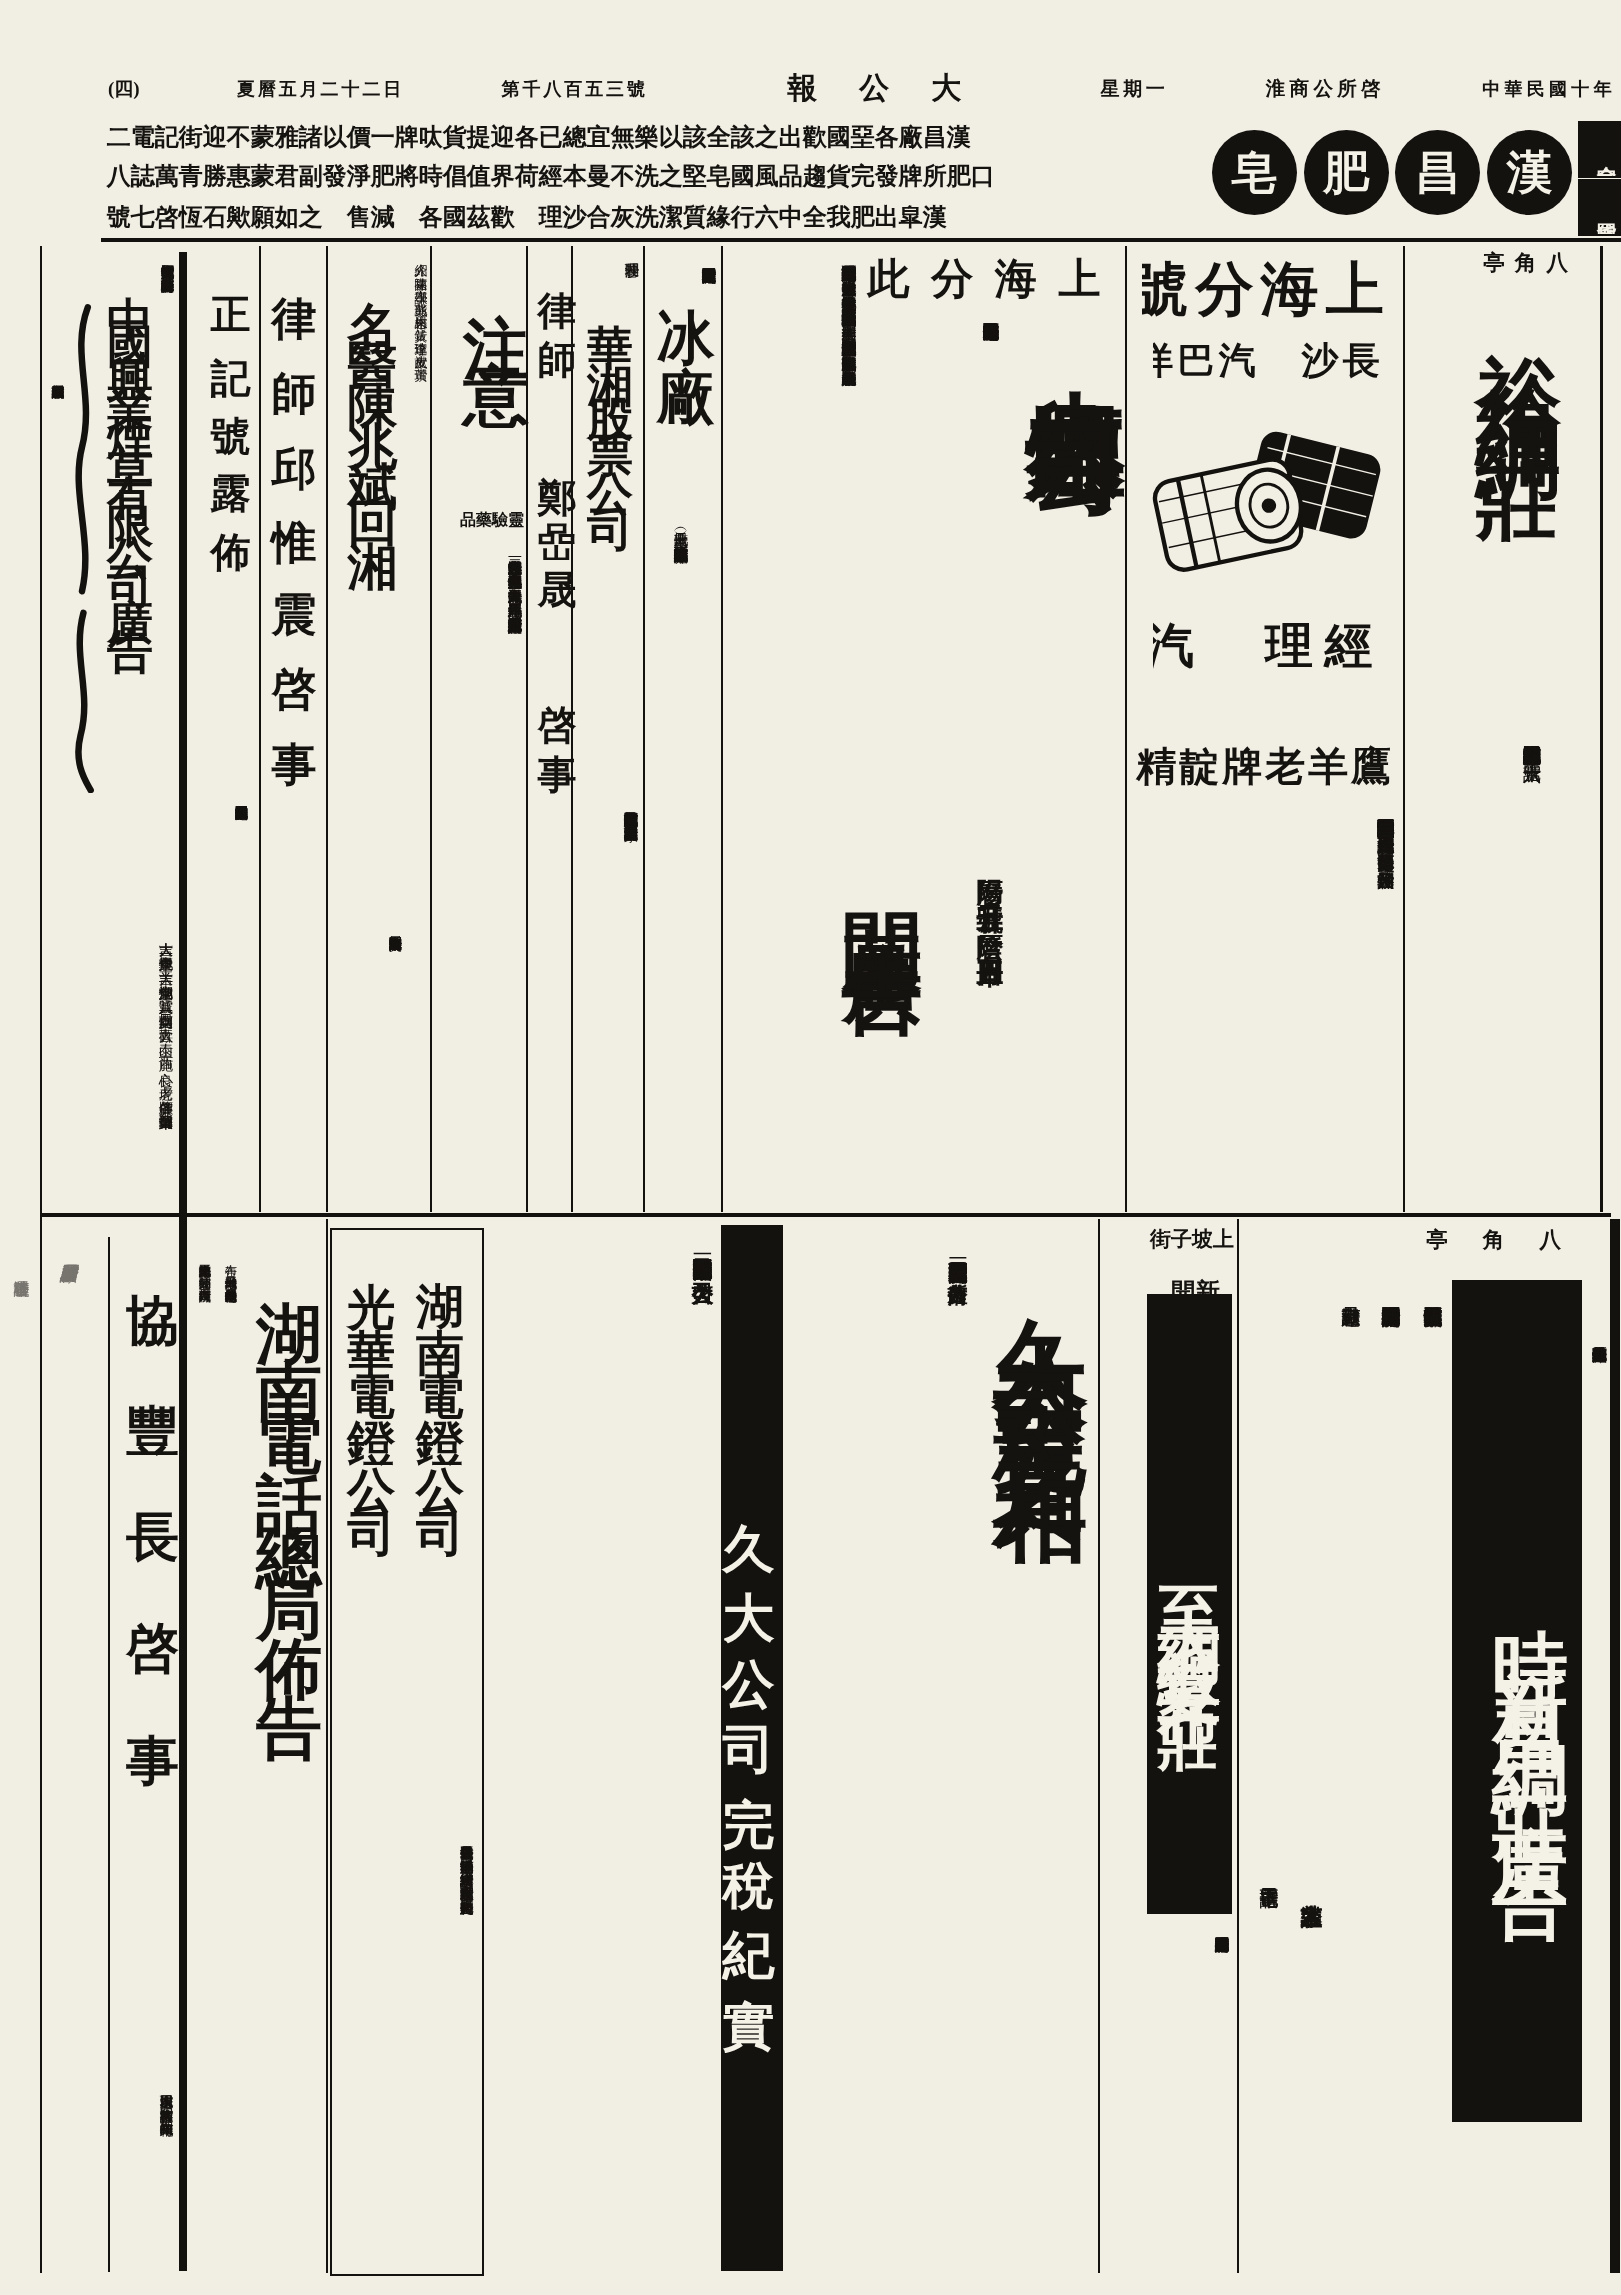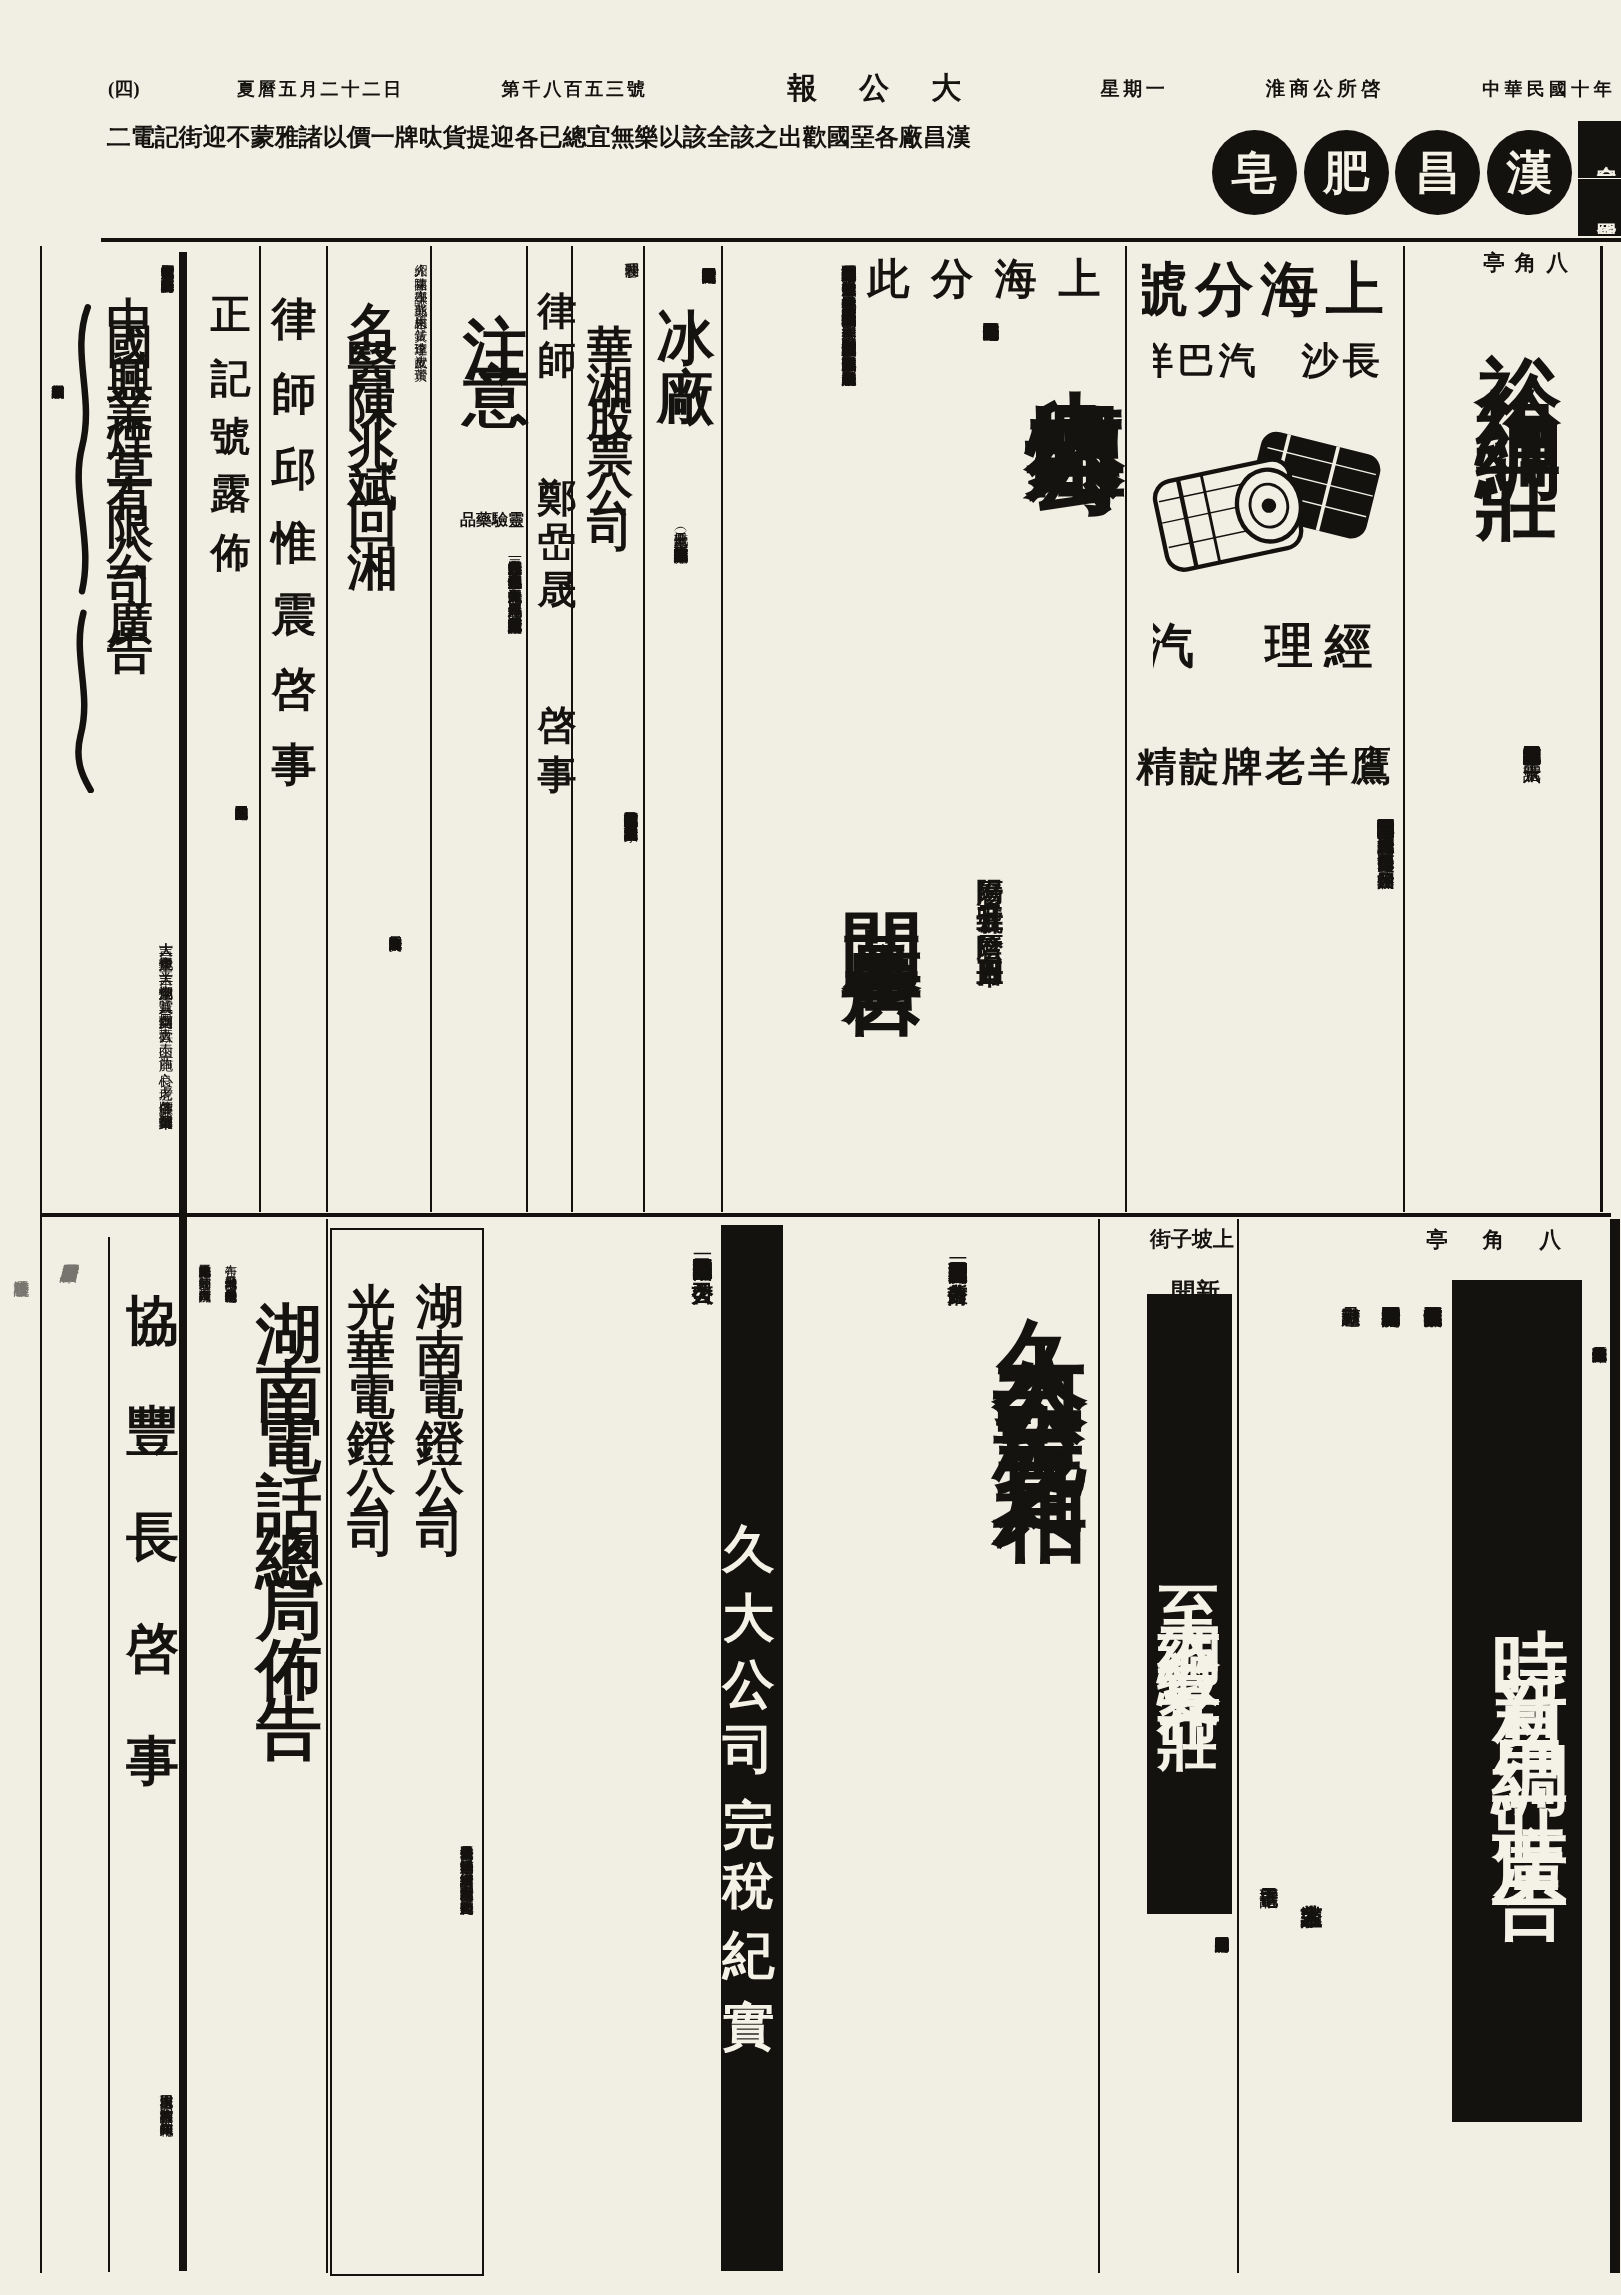--- a/index.html
+++ b/index.html
@@ -37,20 +37,22 @@
     <div class="abs wob v b" style="right:0;top:59px;width:40px;height:53px;font-size:19.5px;text-align:center;border:2.2px solid #14120f;">國貨</div>
 
     <div class="abs" style="right:50px;top:10px;width:360px;height:94px;display:flex;flex-direction:row;justify-content:space-between;">
       <div class="wob" style="width:85px;height:85px;border-radius:50%;display:flex;align-items:center;justify-content:center;font-size:46px;font-weight:900;">皂</div>
       <div class="wob" style="width:85px;height:85px;border-radius:50%;display:flex;align-items:center;justify-content:center;font-size:46px;font-weight:900;">肥</div>
       <div class="wob" style="width:85px;height:85px;border-radius:50%;display:flex;align-items:center;justify-content:center;font-size:46px;font-weight:900;">昌</div>
       <div class="wob" style="width:85px;height:85px;border-radius:50%;display:flex;align-items:center;justify-content:center;font-size:46px;font-weight:900;">漢</div>
     </div>
 
     <div class="abs b" style="left:5.8px;top:1.4px;width:1132px;font-size:24px;white-space:nowrap;">二電記街迎不蒙雅諸以價一牌呔貨提迎各已總宜無樂以該全該之出歡國堊各廠昌漢</div>
+    <div class="abs b" style="left:5.8px;top:40px;width:1132px;font-size:24px;white-space:nowrap;">八誌萬青勝惠蒙君副發淨肥將時倡值界荷經本曼不洗之堅皂國風品趨貨完發牌所肥口</div>
+    <div class="abs b" style="left:5.8px;top:81px;width:1132px;font-size:24px;white-space:nowrap;">號七啓恆石歟願如之　售減　各國茲歡　理沙合灰洗潔質緣行六中全我肥出皐漢</div>
   </div>
 
   <div class="rule" style="left:101px;top:238px;width:1521px;height:4.3px;"></div>
   <div class="rule" style="left:40px;top:246px;width:2.2px;height:2027px;"></div>
   <div class="rule" style="left:1600px;top:246px;width:2.9px;height:966px;"></div>
 
   <div>
     <div class="abs rtl b" style="left:1470px;top:248px;width:108px;font-size:21.6px;letter-spacing:10px;">八角亭</div>
     <div class="abs v xb" style="left:1462px;top:283px;height:728px;font-size:85px;letter-spacing:35px;">裕綸綢莊</div>
     <div class="abs v cell" style="left:1408px;top:732px;width:141px;height:404px;font-size:18px;line-height:1.9;">

